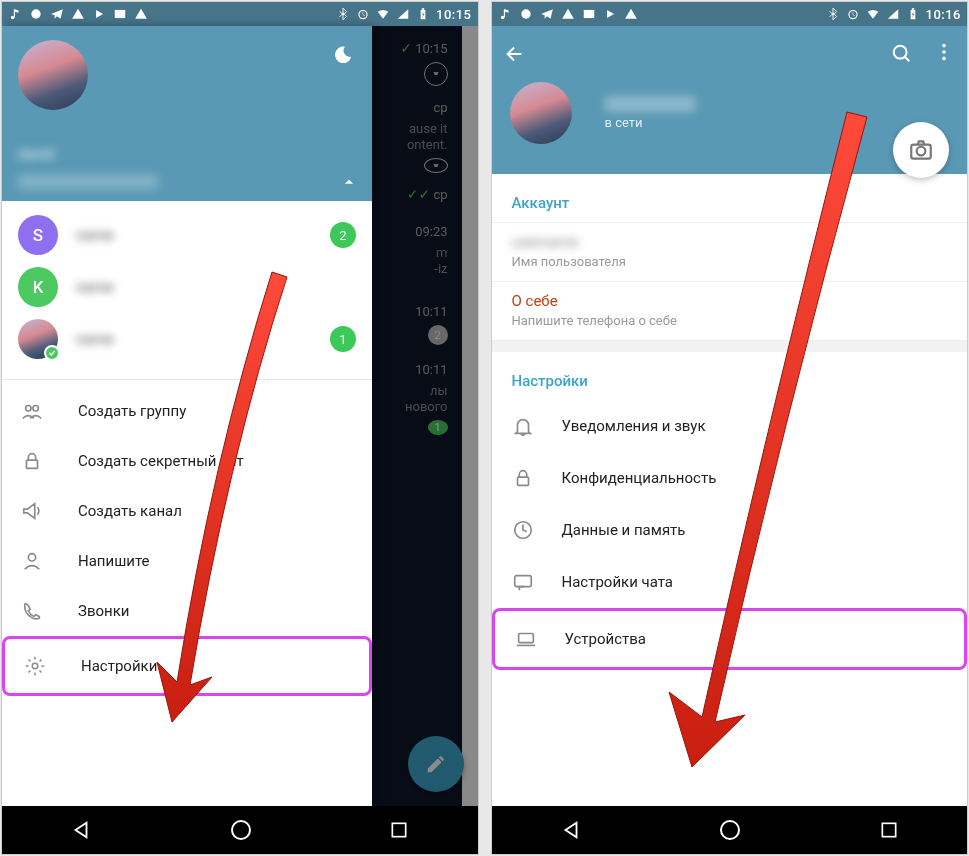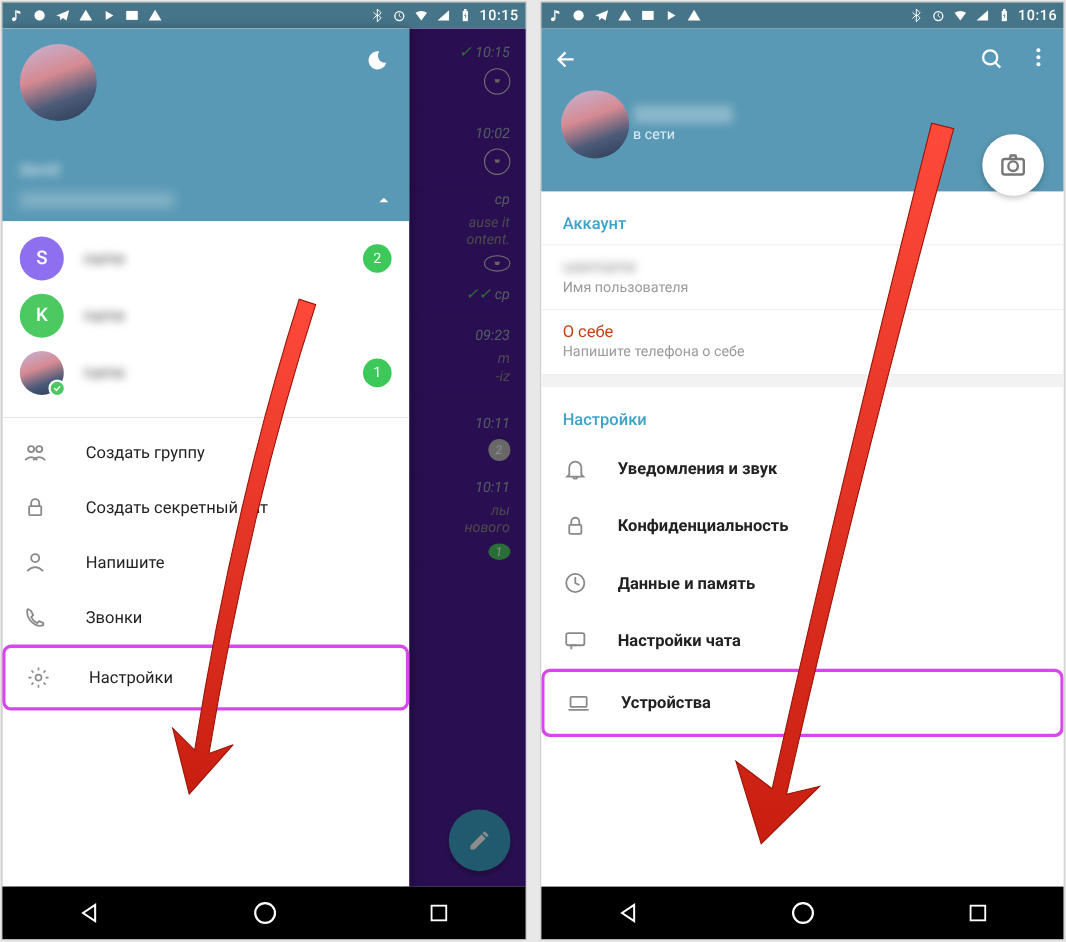--- a/index.html
+++ b/index.html
@@ -40,23 +40,22 @@
     height: 48px; background: #000;
     display: flex; align-items: center; justify-content: space-around;
   }
   .navbar svg { fill: none; stroke: #fff; stroke-width: 2; }
   
   .p1-bg {
     position: absolute; inset: 24px 0 48px 0;
     background: #fafafa;
   }
   .p1-bg-list {
-    position: absolute; top: 0; bottom: 0; right: 0; width: 110px;
-    background: #4c1d95;
-    font-style: italic;
+    position: absolute; top: 0; bottom: 0; right: 16px; width: 110px;
+    background: #0f172a;
   }
   .bg-row {
     height: 74px; border-bottom: 1px solid rgba(0,0,0,.07);
     display: flex; align-items: center; justify-content: flex-end; padding-right: 14px;
     font-size: 13px; color: #999; position: relative;
     flex-direction: column; align-items: flex-end; justify-content: center; gap: 6px;
   }
   .bg-row .bg-time { color: #9aa; }
   .pin-circle {
     width: 24px; height: 24px; border-radius: 50%;
@@ -160,21 +159,21 @@
     background: #5a99b5;
     position: relative; color: #fff;
   }
   .p2-header-top {
     height: 56px; display: flex; align-items: center; padding: 0 12px; gap: 20px;
   }
   .p2-header-top .spacer { flex: 1; }
   .p2-header-top svg { width: 22px; height: 22px; stroke: #fff; fill: none; stroke-width: 2.2; }
   .p2-more svg { fill: #fff; stroke: none; }
   .p2-user {
-    display: flex; align-items: center; gap: 4px; padding: 0 18px;
+    display: flex; align-items: center; gap: 33px; padding: 0 18px;
   }
   .p2-av {
     width: 62px; height: 62px; border-radius: 50%;
     background: linear-gradient(160deg,#c5b5d6 0%,#d68a92 40%,#4a5a78 70%,#2b3a52 100%);
   }
   .p2-namecol { display: flex; flex-direction: column; gap: 3px; }
   .p2-name { filter: blur(4px); background: rgba(255,255,255,.3); width: 90px; height: 16px; }
   .p2-status { font-size: 13px; color: #e0eef4; }
   .cam-fab {
     position: absolute; right: 18px; top: 120px;
@@ -195,21 +194,21 @@
   .setting-item {
     padding: 10px 20px 12px;
   }
   .setting-item .val { font-size: 15px; color: #c2410c; margin-bottom: 3px; }
   .setting-item .val.blur { filter: blur(4px); color: #888; }
   .setting-item .desc { font-size: 13px; color: #9a9a9a; }
   .sep { height: 1px; background: #eee; }
   .sep-thick { height: 12px; background: #f2f2f2; border-top: 1px solid #eee; }
   .setting-row {
     display: flex; align-items: center; height: 52px; padding: 0 20px; gap: 28px;
-    font-size: 15px; color: #222; font-weight: bold;
+    font-size: 15px; color: #222;
   }
   .setting-row .si { width: 22px; height: 22px; display: flex; align-items: center; justify-content: center; flex-shrink: 0; }
   .setting-row .si svg { width: 22px; height: 22px; stroke: #8a8a8a; fill: none; stroke-width: 1.8; }
   
   .arrow {
     position: absolute; z-index: 20;
     pointer-events: none;
   }
 </style>
 </head>
@@ -293,28 +292,20 @@
   <div class="p1-bg">
     <div class="topbar1">
       <svg viewBox="0 0 24 24">
           <circle cx="10" cy="10" r="7"></circle>
           <line x1="20" y1="20" x2="15" y2="15"></line>
         </svg>
     </div>
     <div class="p1-bg-list">
       <div class="bg-row">
           <span class="bg-time"><span class="bg-tick">✓</span> <span>10:15</span></span>
-          <span class="pin-circle">
-            <svg viewBox="0 0 24 24">
-              <path d="M12 2 L12 14 M7 8 L17 8 L15 14 L9 14 Z"></path>
-            </svg>
-          </span>
-        </div>
-      <div class="bg-row">
-          <span class="bg-time">10:02</span>
           <span class="pin-circle">
             <svg viewBox="0 0 24 24">
               <path d="M12 2 L12 14 M7 8 L17 8 L15 14 L9 14 Z"></path>
             </svg>
           </span>
         </div>
       <div class="bg-row">
           <span class="bg-time">ср</span>
           <span class="bg-text">ause it<br>ontent.</span>
           <span class="pin-circle" style="align-self:flex-end;">
@@ -406,20 +397,29 @@
           <svg viewBox="0 0 24 24">
             <rect x="6" y="11" width="12" height="9" rx="1"></rect>
             <path d="M8 11 L8 8 A4 4 0 0 1 16 8 L16 11"></path>
           </svg>
         </span>
       <span>Создать секретный чат</span>
     </div>
     <div class="menu-row">
       <span class="mi">
           <svg viewBox="0 0 24 24">
+            <path d="M3 10 L3 14 L7 14 L15 20 L15 4 L7 10 Z"></path>
+            <path d="M18 8 Q21 12 18 16"></path>
+          </svg>
+        </span>
+      <span>Создать канал</span>
+    </div>
+    <div class="menu-row">
+      <span class="mi">
+          <svg viewBox="0 0 24 24">
             <circle cx="12" cy="8" r="4"></circle>
             <path d="M4 21 Q12 13 20 21"></path>
           </svg>
         </span>
       <span>Напишите</span>
     </div>
     <div class="menu-row">
       <span class="mi">
           <svg viewBox="0 0 24 24">
             <path d="M5 4 Q4 4 4 6 Q4 14 10 18 Q14 22 20 20 Q20 19 20 18 L16 16 L14 18 Q10 16 8 12 L10 10 L8 6 Z"></path>

